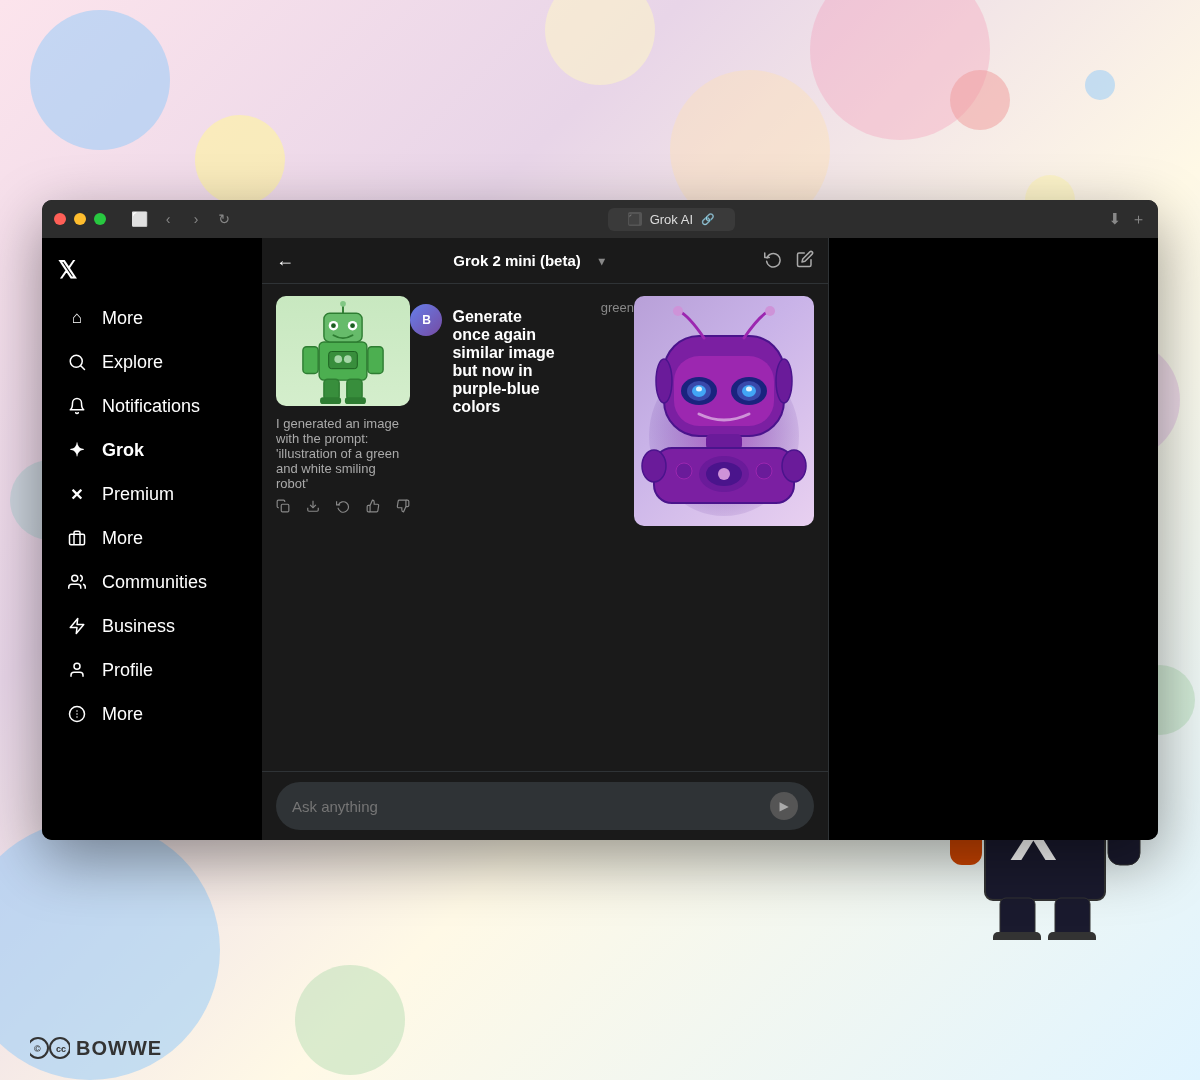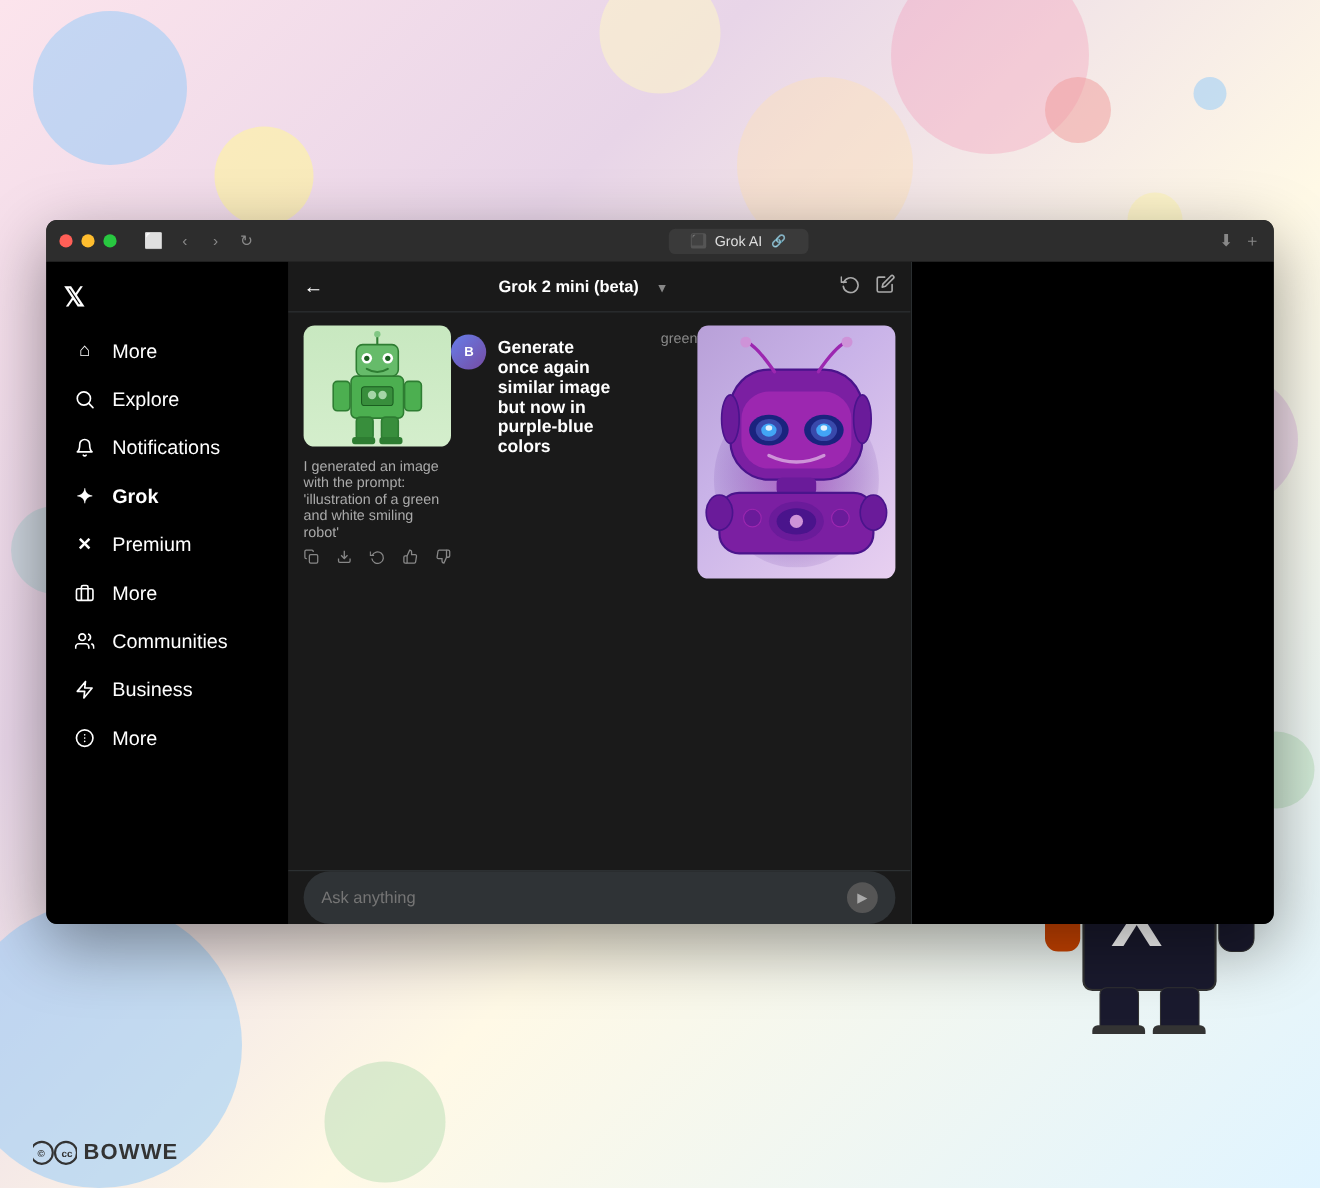--- a/index.html
+++ b/index.html
@@ -240,21 +240,21 @@
     }
 
     .image-label {
       color: #888;
       font-size: 13px;
       margin: 4px 0 6px 42px;
     }
 
     
     .grok-input-area {
-      padding: 0 14px;
+      padding: 10px 14px;
       border-top: 1px solid #2f3336;
       background: #1a1a1a;
     }
     .grok-input-wrap {
       background: #2f3336;
       border-radius: 24px;
       display: flex;
       align-items: center;
       padding: 10px 16px;
       gap: 10px;
@@ -440,20 +440,29 @@
 
         <div class="nav-item">
           <span class="nav-icon-wrap">
             <svg width="18" height="18" viewBox="0 0 24 24" fill="none">
                 <polygon points="13 2 3 14 12 14 11 22 21 10 12 10 13 2" stroke="white" stroke-width="2" stroke-linecap="round" stroke-linejoin="round"></polygon>
               </svg>
           </span>
           <span class="nav-label">Business</span>
         </div>
 
+        <div class="nav-item">
+          <span class="nav-icon-wrap">
+            <svg width="18" height="18" viewBox="0 0 24 24" fill="none">
+                <path d="M20 21v-2a4 4 0 0 0-4-4H8a4 4 0 0 0-4 4v2" stroke="white" stroke-width="2"></path>
+                <circle cx="12" cy="7" r="4" stroke="white" stroke-width="2"></circle>
+              </svg>
+          </span>
+          <span class="nav-label">Profile</span>
+        </div>
 
         <div class="nav-item">
           <span class="nav-icon-wrap">
             <svg width="18" height="18" viewBox="0 0 24 24" fill="none">
                 <circle cx="12" cy="12" r="10" stroke="white" stroke-width="2"></circle>
                 <circle cx="12" cy="8" r="1" fill="white"></circle>
                 <circle cx="12" cy="12" r="1" fill="white"></circle>
                 <circle cx="12" cy="16" r="1" fill="white"></circle>
               </svg>
           </span>

